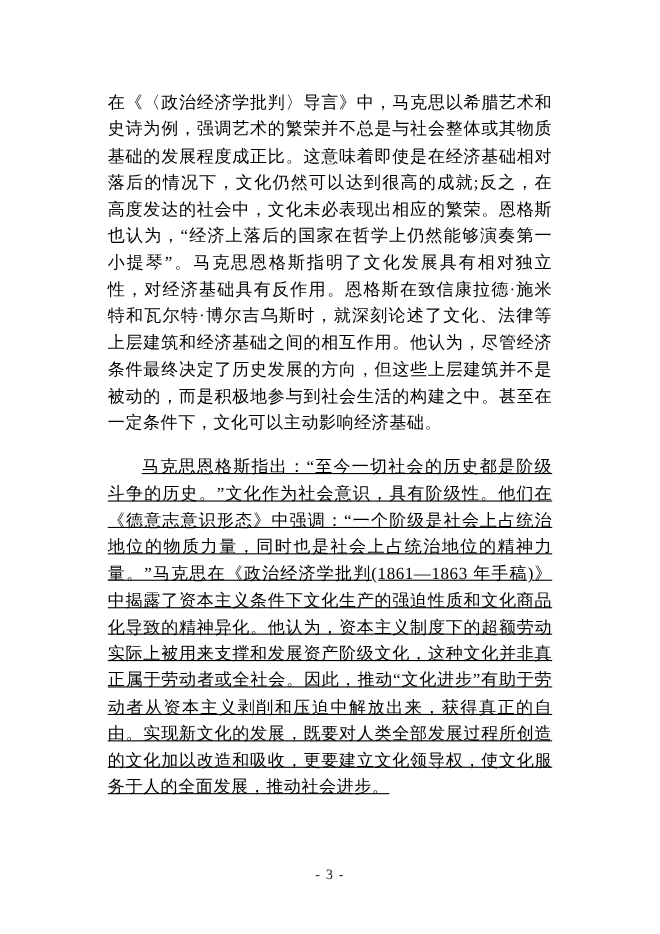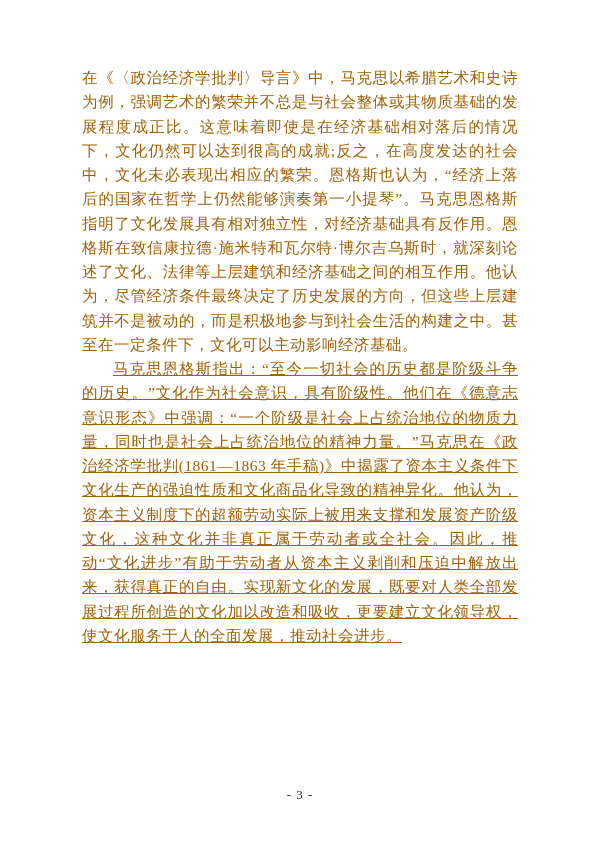--- a/index.html
+++ b/index.html
@@ -15,25 +15,25 @@
     overflow: hidden;
     font-family: "Liberation Serif", "DejaVu Serif", serif;
   }
   .content {
     position: absolute;
     left: 82px;
     top: 66px;
     width: 436px;
   }
   .para {
-    margin: 0;
+    margin: 16px;
     font-size: 15.5px;
     line-height: 24.25px;
     letter-spacing: 0.5px;
-    color: #a16207;
+    color: #000000;
     text-align: justify;
     text-justify: inter-ideograph;
   }
   .para.indent {
     text-indent: 2em;
     text-decoration: underline;
   }
   .footer {
     position: absolute;
     left: 0;

